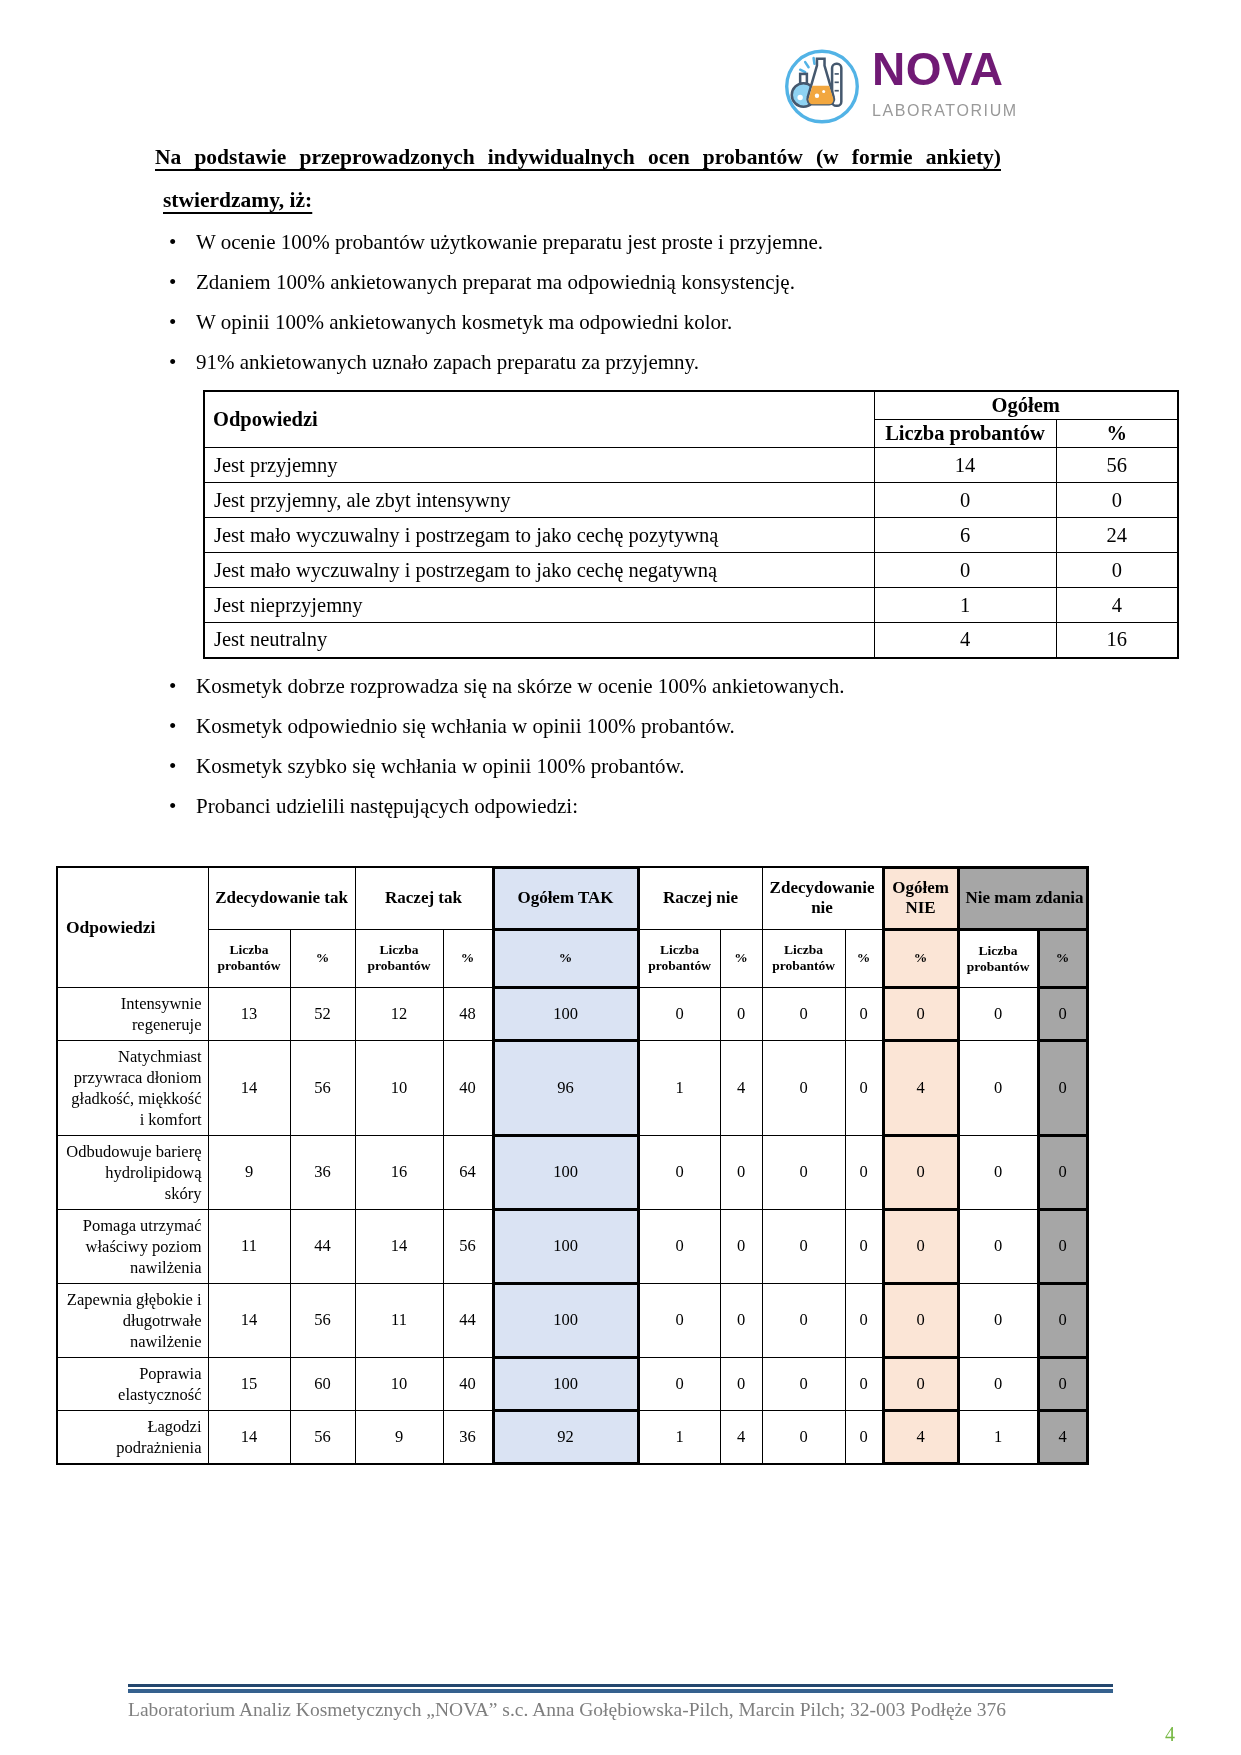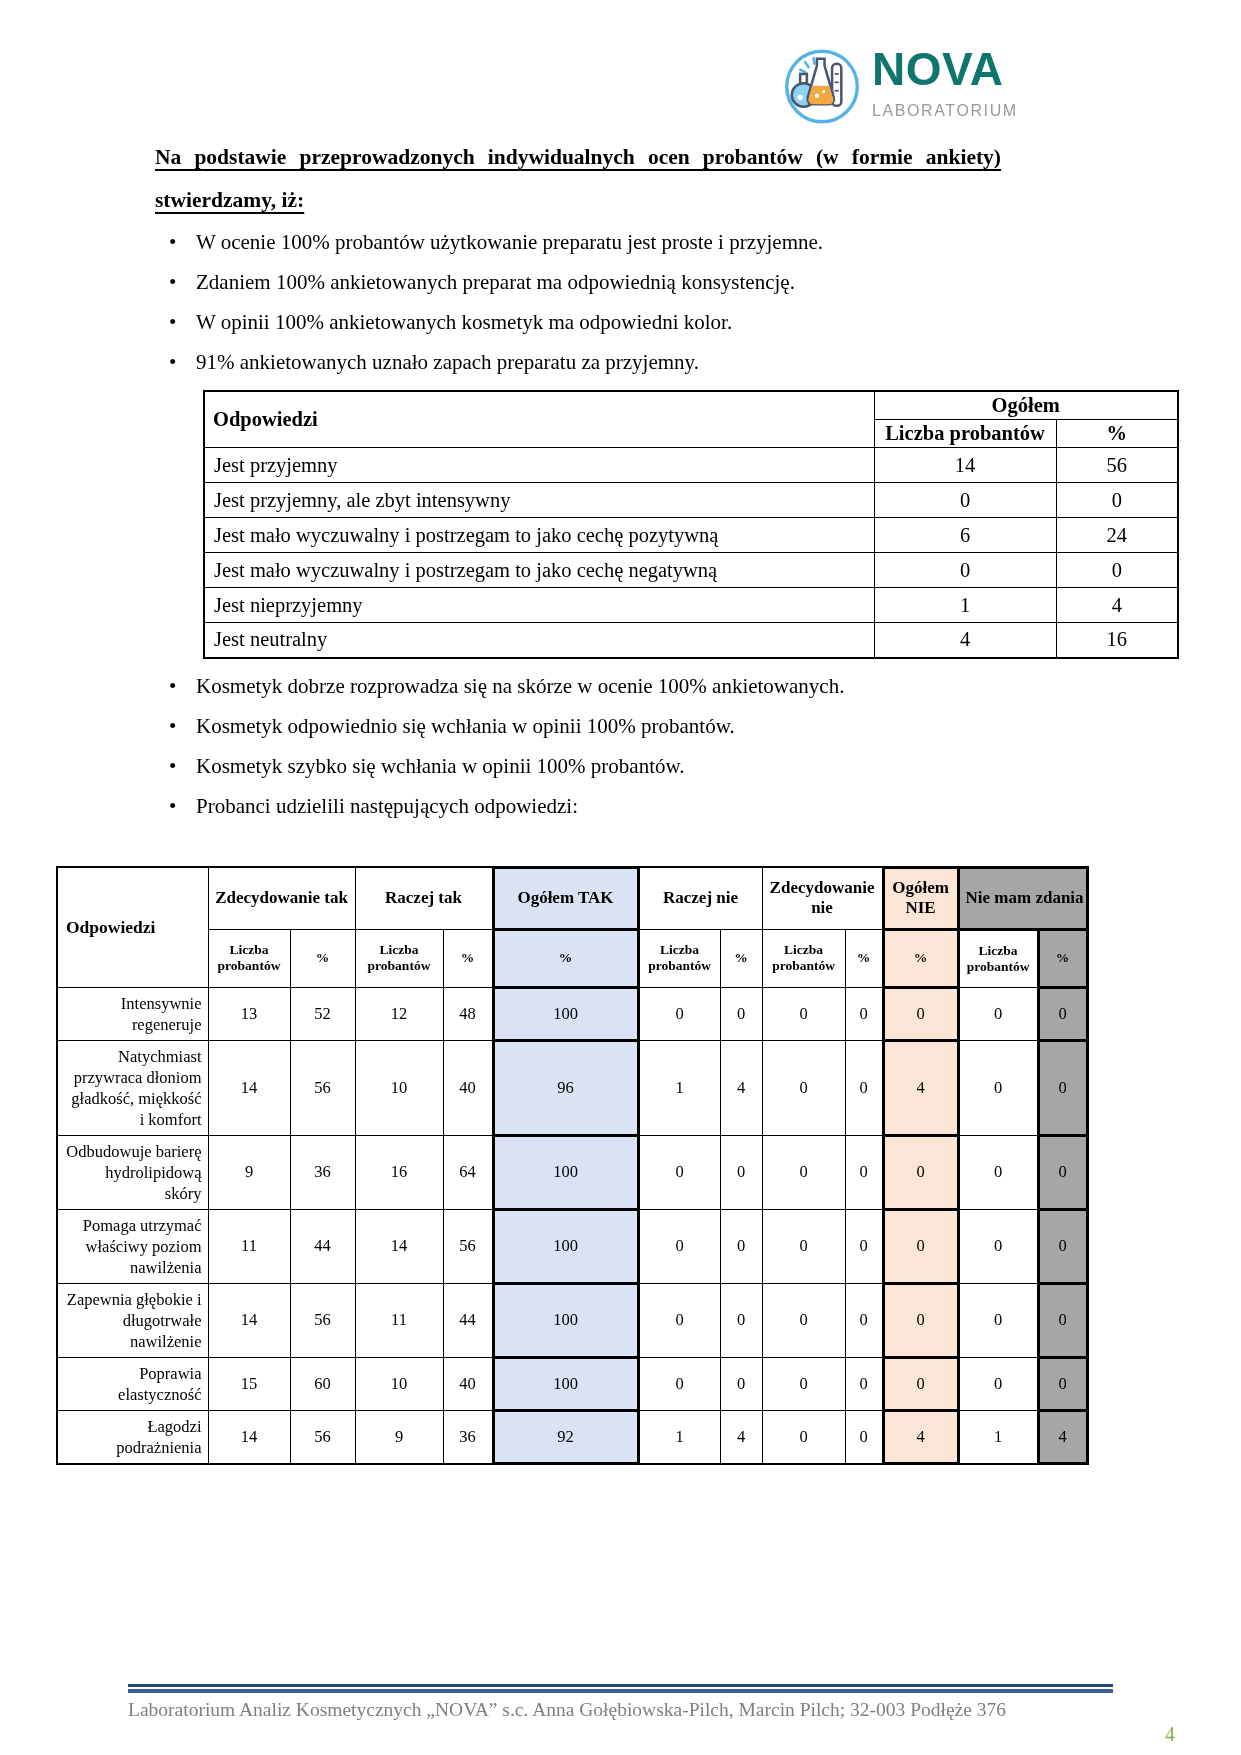--- a/index.html
+++ b/index.html
@@ -9,28 +9,28 @@
   *{box-sizing:border-box;}
   body{margin:0;background:#ffffff;}
   .page{
     position:relative; width:1241px; height:1755px; background:#fff;
     font-family:"Liberation Serif","DejaVu Serif",serif; color:#000; overflow:hidden;
   }
 
   
   .logo{position:absolute; top:42px; left:780px; display:flex; align-items:center; gap:8px;}
   .logo svg{display:block;}
-  .logo-name{font-family:"Liberation Sans","DejaVu Sans",sans-serif; font-weight:800; font-size:46px; line-height:40px; color:#0f766e; letter-spacing:.5px;}
+  .logo-name{font-family:"Liberation Sans","DejaVu Sans",sans-serif; font-weight:800; font-size:46px; line-height:40px; color:#701a75; letter-spacing:.5px;}
   .logo-sub{font-family:"Liberation Sans","DejaVu Sans",sans-serif; font-size:16px; color:#999; letter-spacing:1.6px; margin-top:13px;}
 
   
   .heading{margin:142px 240px 0 155px; font-weight:bold; font-size:21.5px;}
   .heading .hl{display:block; text-decoration:underline; text-decoration-thickness:2px; text-underline-offset:5px; line-height:30px;}
   .heading .hl1{text-align:justify; text-align-last:justify;}
-  .heading .hl2{margin-top:13px;}
+  .heading .hl2{margin-top:13px;margin-left:8px;}
 
   
   ul.bullets{list-style:none; margin:13px 0 0 163px; padding:0; font-size:21px; width:860px;}
   ul.bullets li{position:relative; padding-left:33px; margin-bottom:12px; line-height:28px;}
   ul.bullets li::before{content:"\2022"; position:absolute; left:6px; top:0;}
 
   table{border-collapse:collapse; background:#fff;}
   th,td{border:1.5px solid #000;}
 
   

